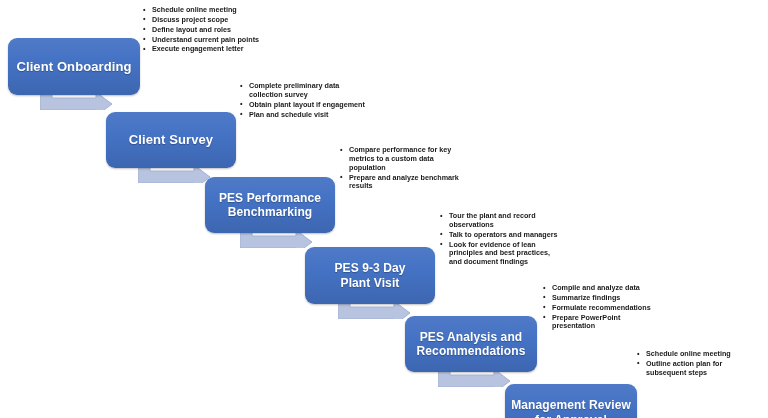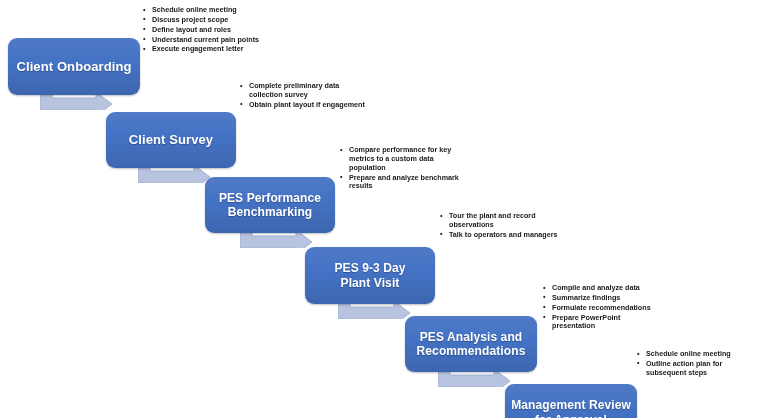--- a/index.html
+++ b/index.html
@@ -96,40 +96,44 @@
       <li>Understand current pain points</li>
       <li>Execute engagement letter</li>
     </ul>
     <div class="stage-box" style="left: 106px; top: 80px; width: 130px; height: 56px;">
       <div class="stage-title" style="font-size: 13px;">Client Survey</div>
     </div>
     <ul class="bullets" style="left: 240px; top: 82px; width: 175px; font-size: 7.2px;">
       <li>Complete preliminary data
 collection survey</li>
       <li>Obtain plant layout if engagement</li>
+      <li>Plan and schedule visit</li>
     </ul>
     <div class="stage-box" style="left: 205px; top: 145px; width: 130px; height: 56px;">
       <div class="stage-title" style="font-size: 12px;">PES Performance
 Benchmarking</div>
     </div>
     <ul class="bullets" style="left: 340px; top: 146px; width: 180px; font-size: 7.2px;">
       <li>Compare performance for key
 metrics to a custom data
 population</li>
       <li>Prepare and analyze benchmark
 results</li>
     </ul>
     <div class="stage-box" style="left: 305px; top: 215px; width: 130px; height: 57px;">
       <div class="stage-title" style="font-size: 12px;">PES 9-3 Day
 Plant Visit</div>
     </div>
     <ul class="bullets" style="left: 440px; top: 212px; width: 180px; font-size: 7.2px;">
       <li>Tour the plant and record
 observations</li>
       <li>Talk to operators and managers</li>
+      <li>Look for evidence of lean
+principles and best practices,
+and document findings</li>
     </ul>
     <div class="stage-box" style="left: 405px; top: 284px; width: 132px; height: 56px;">
       <div class="stage-title" style="font-size: 12px;">PES Analysis and
 Recommendations</div>
     </div>
     <ul class="bullets" style="left: 543px; top: 284px; width: 180px; font-size: 7.2px;">
       <li>Compile and analyze data</li>
       <li>Summarize findings</li>
       <li>Formulate recommendations</li>
       <li>Prepare PowerPoint

